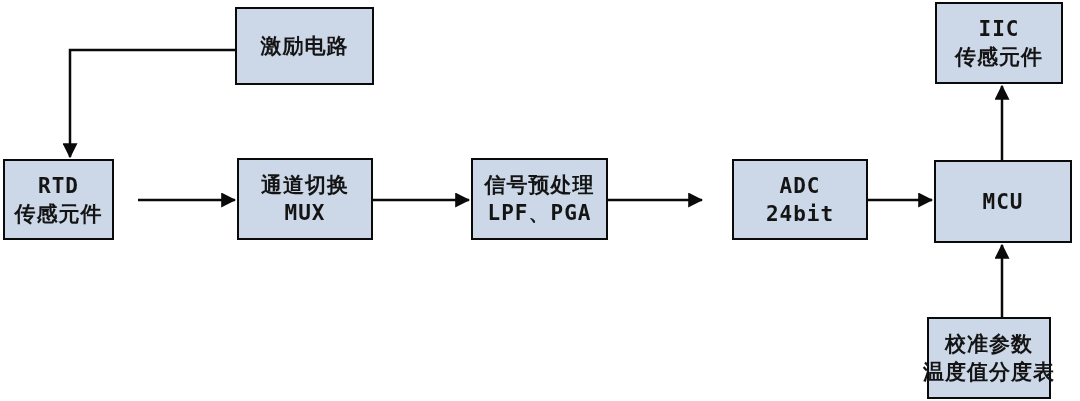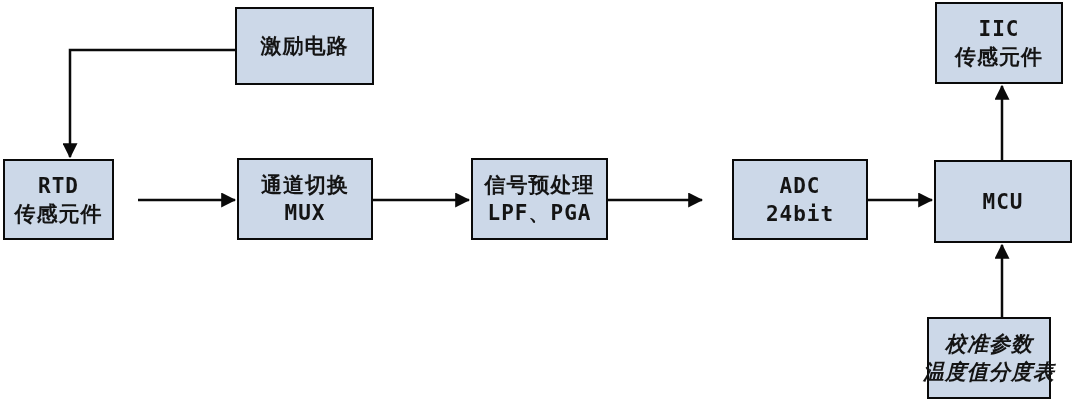--- a/index.html
+++ b/index.html
@@ -43,21 +43,21 @@
     white-space: nowrap;
   }
   
   #blk-excitation { left: 235px; top: 7px;   width: 139px; height: 78px; }
   #blk-rtd        { left: 3px;   top: 159px; width: 111px; height: 81px; text-align: center; }
   #blk-mux        { left: 237px; top: 158px; width: 136px; height: 82px; }
   #blk-preproc    { left: 471px; top: 158px; width: 137px; height: 82px; }
   #blk-adc        { left: 704px; top: 159px; width: 136px; height: 81px; margin-left: 28px; }
   #blk-mcu        { left: 934px; top: 160px; width: 138px; height: 83px; text-align: right; }
   #blk-iic        { left: 935px; top: 2px;   width: 128px; height: 82px; }
-  #blk-calib      { left: 927px; top: 317px; width: 124px; height: 82px; font-style: italic; }
+  #blk-calib      { left: 927px; top: 317px; width: 124px; height: 82px; }
 </style>
 </head>
 <body>
 
 <div class="canvas">
 
   <svg class="connectors" viewBox="0 0 1080 401" xmlns="http://www.w3.org/2000/svg">
     <defs>
       <marker id="arrow" viewBox="0 0 10 10" refX="9.2" refY="5" markerWidth="15" markerHeight="15" markerUnits="userSpaceOnUse" orient="auto-start-reverse">
         <path d="M 0 0 L 10 5 L 0 10 z" fill="#0a0a0a"></path>

